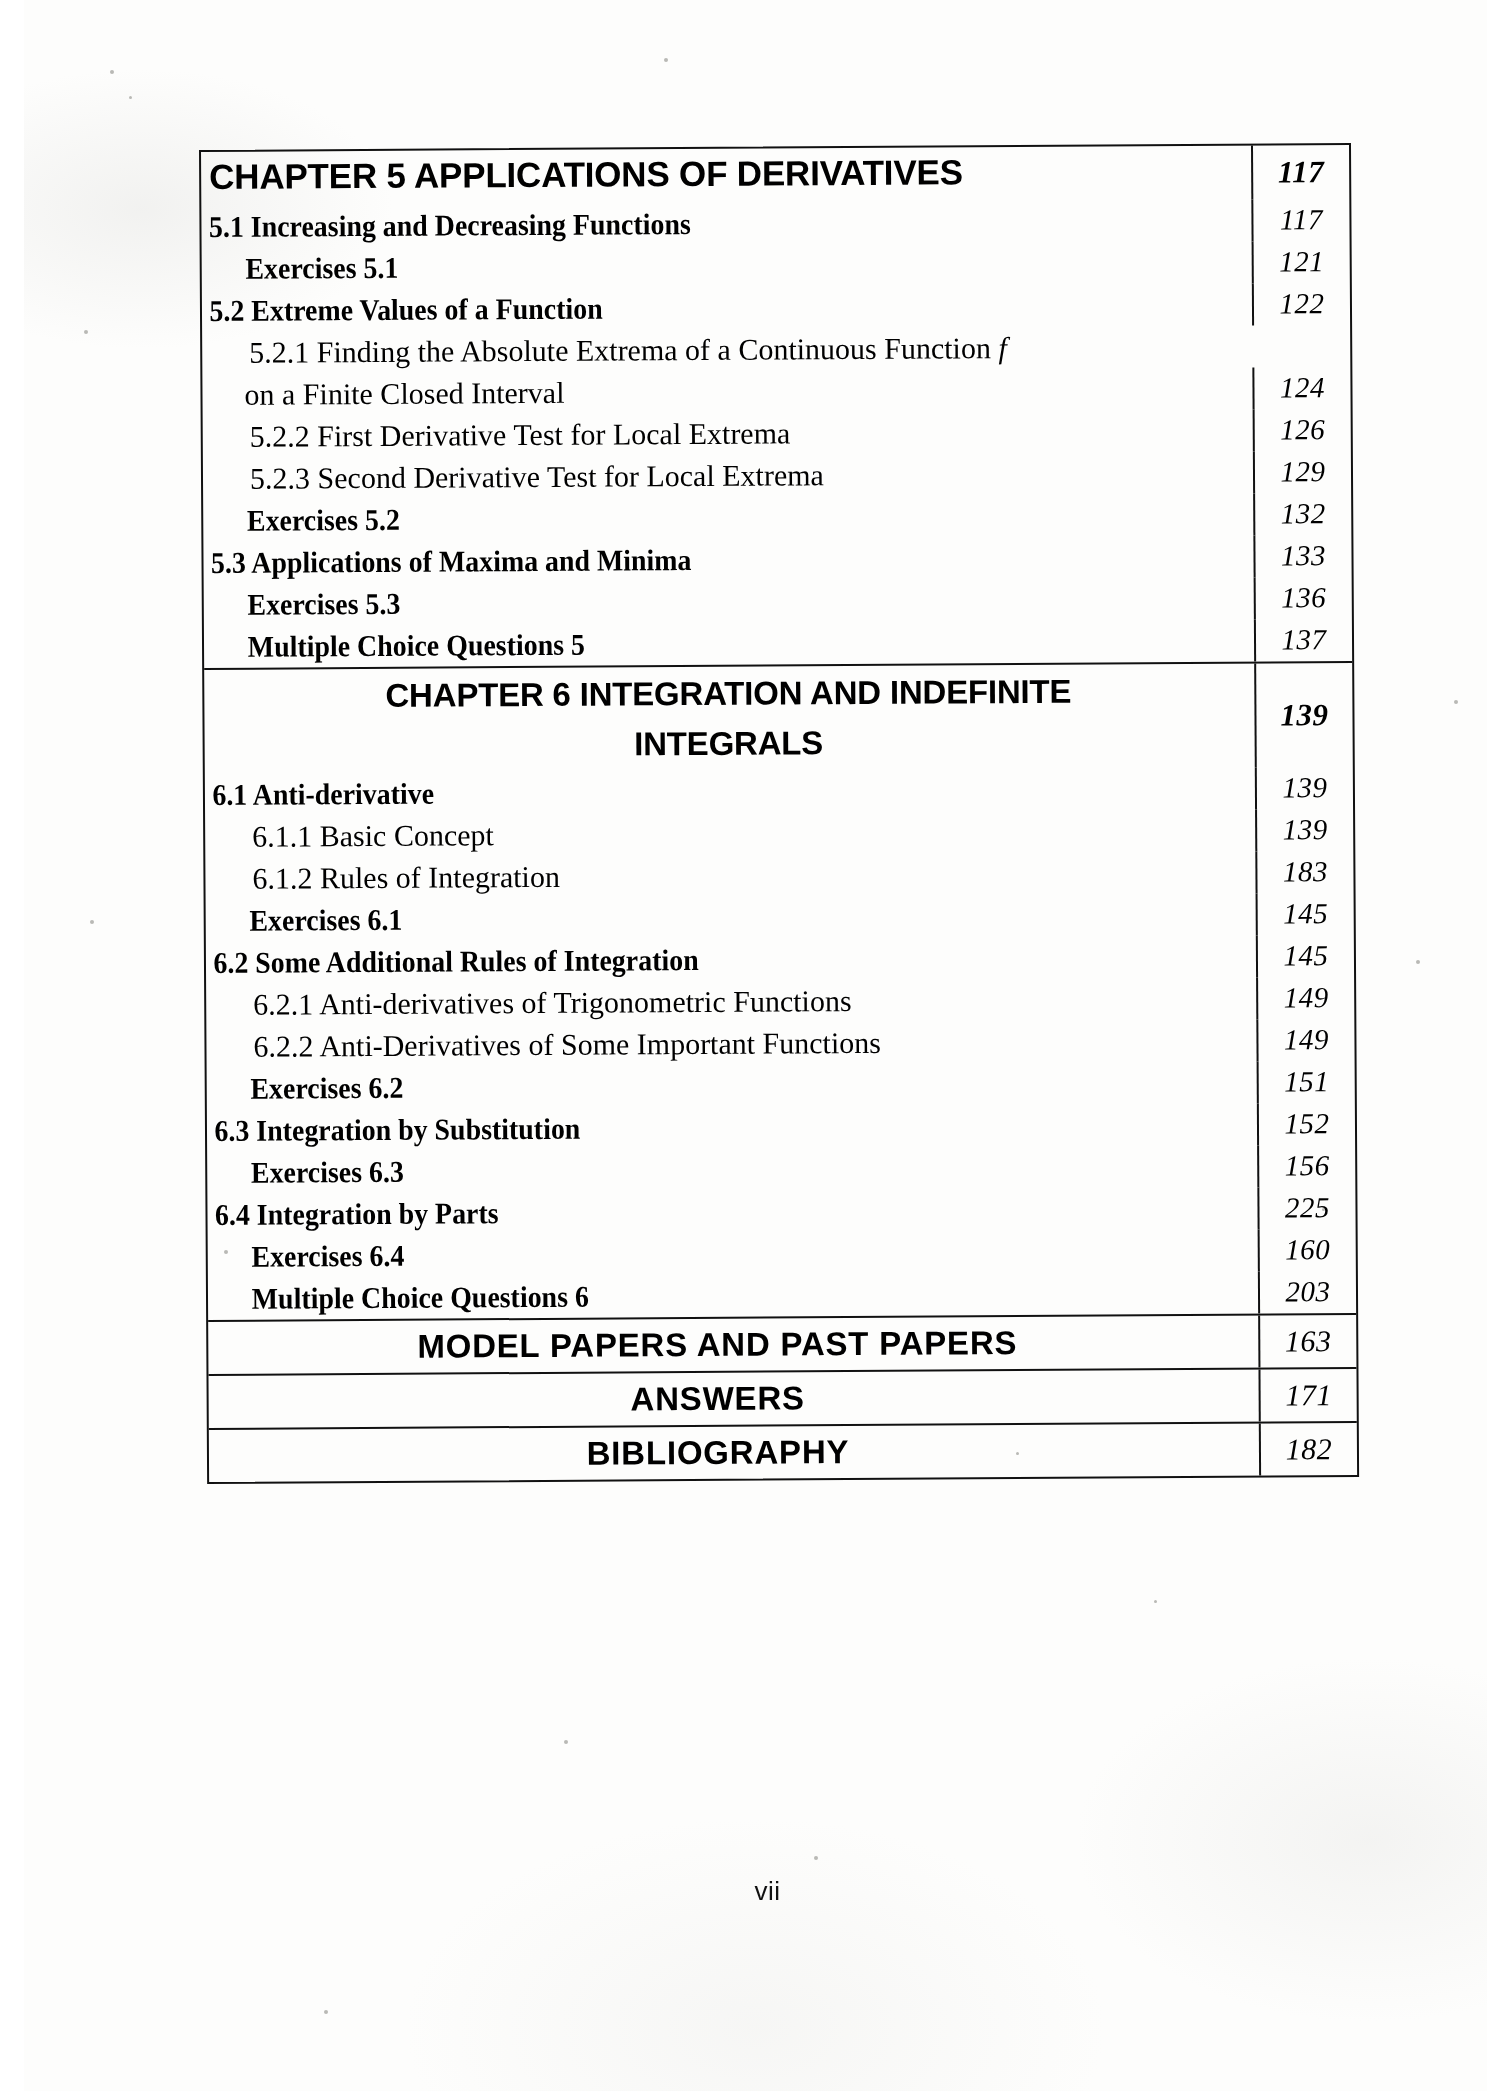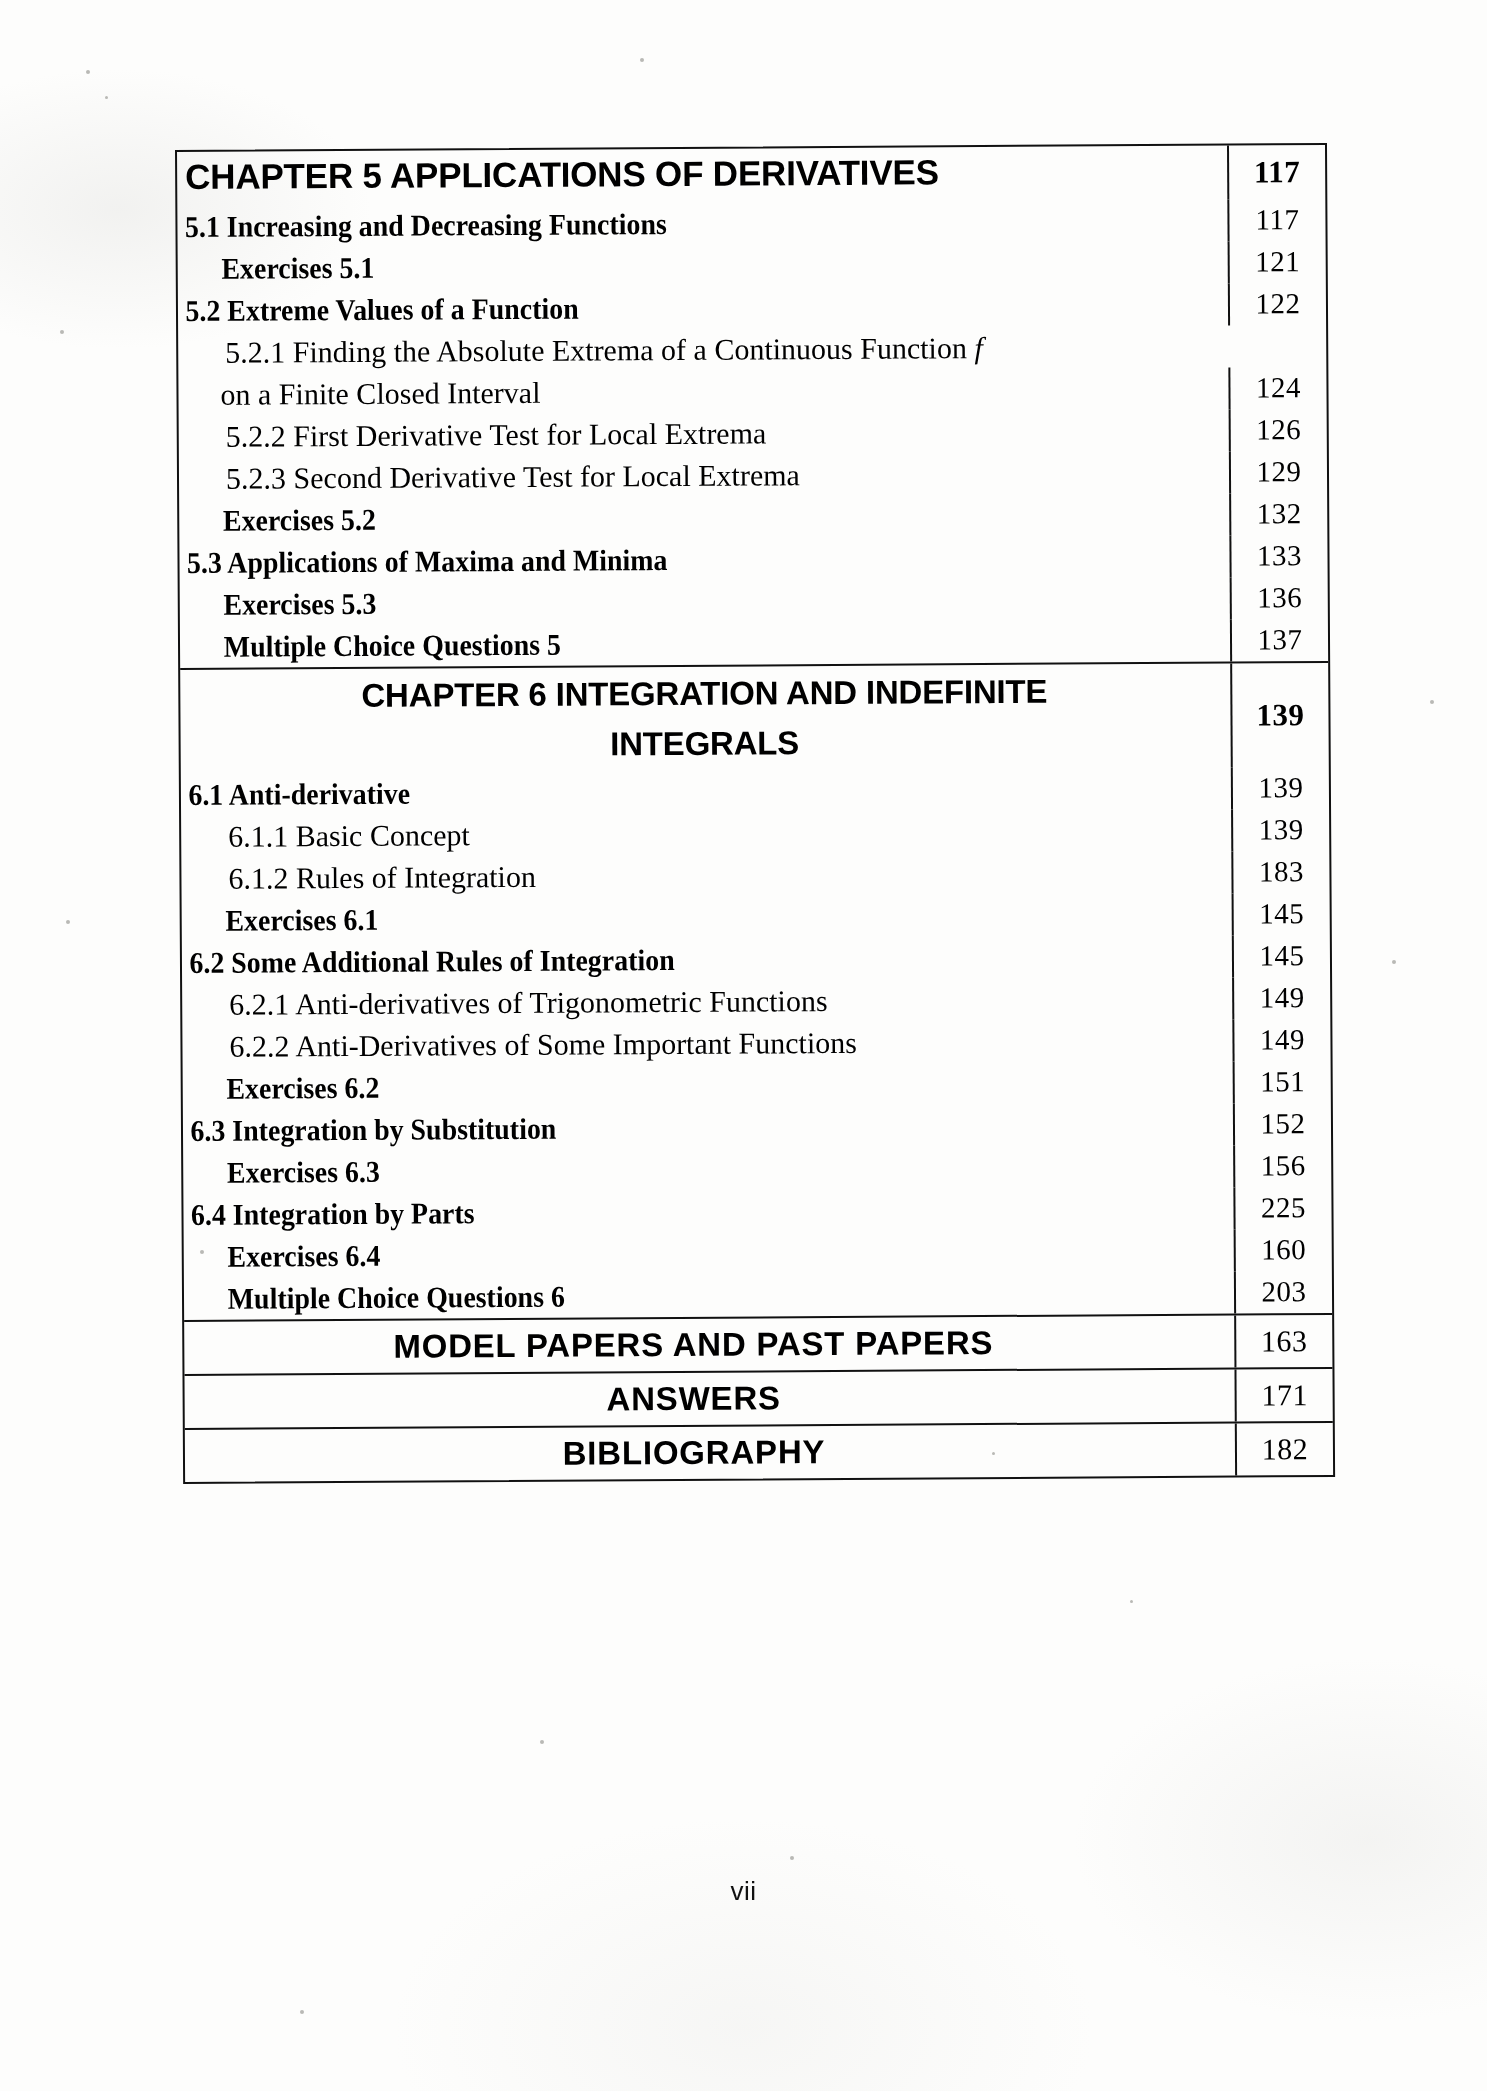--- a/index.html
+++ b/index.html
@@ -19,20 +19,21 @@
 
   
   .page {
     position: absolute;
     inset: 0;
     background:
       radial-gradient(ellipse 360px 200px at 8% 10%, rgba(232,232,230,0.55), rgba(255,255,255,0) 70%),
       radial-gradient(ellipse 420px 260px at 92% 88%, rgba(234,234,232,0.5), rgba(255,255,255,0) 70%),
       radial-gradient(ellipse 500px 300px at 50% 97%, rgba(238,238,236,0.45), rgba(255,255,255,0) 70%),
       #fdfdfc;
+    margin-left: 24px;
   }
 
   .speck { position: absolute; background: #b9b9b5; border-radius: 50%; }
 
   
   .toc {
     position: absolute;
     left: 175px;
     top: 150px;
     width: 1152px;
@@ -71,20 +72,21 @@
   .cell-page {
     flex: 0 0 98px;
     border-left: 2.5px solid #111;
     box-sizing: border-box;
     text-align: center;
     font-size: 29px;
     line-height: 41px;
     letter-spacing: 0.5px;
     font-family: "Liberation Serif", "DejaVu Serif", serif;
     align-self: stretch;
+    font-style: italic;
   }
 
   
   .row.chapter-head { min-height: 54px; }
   .chapter-head .cell-title {
     font-family: "Liberation Sans", "DejaVu Sans", sans-serif;
     font-weight: bold;
     font-size: 35px;
     line-height: 50px;
     letter-spacing: -0.2px;

